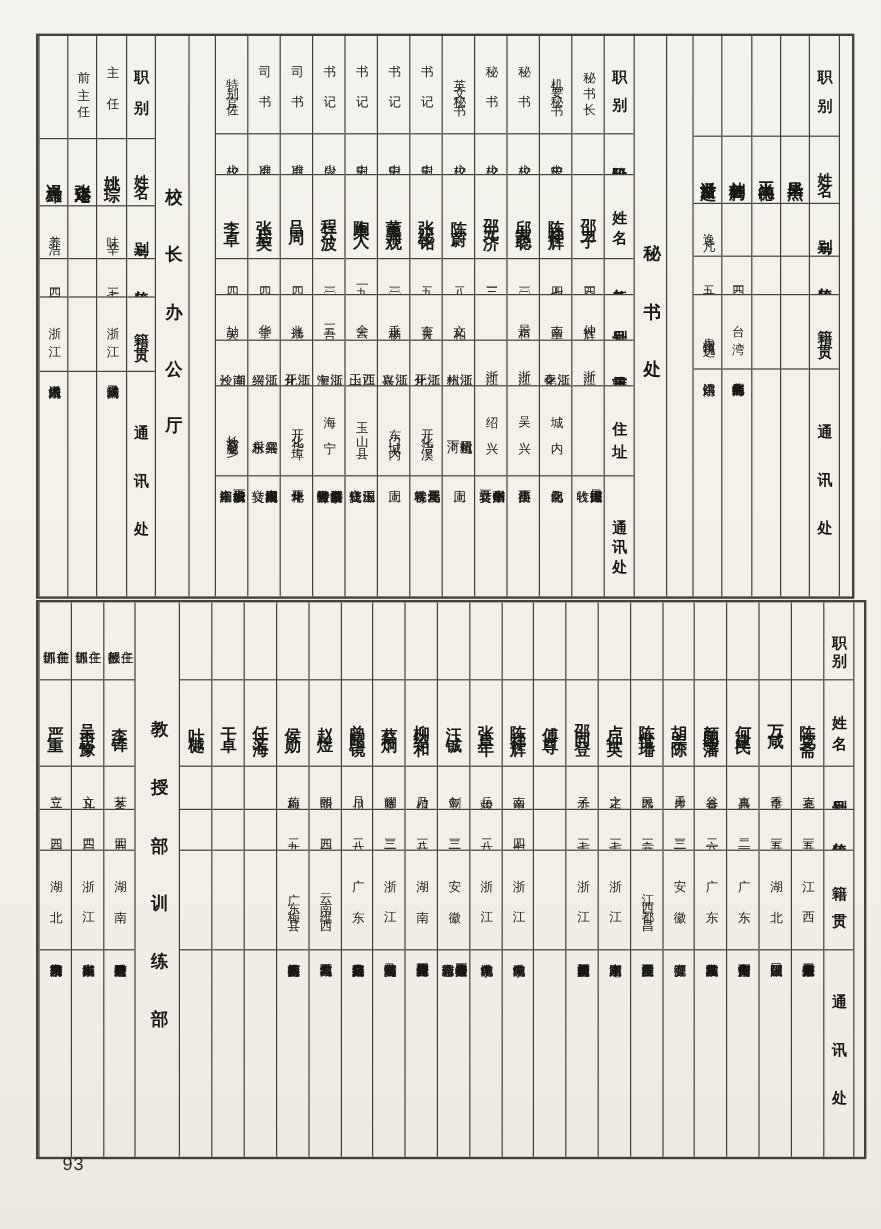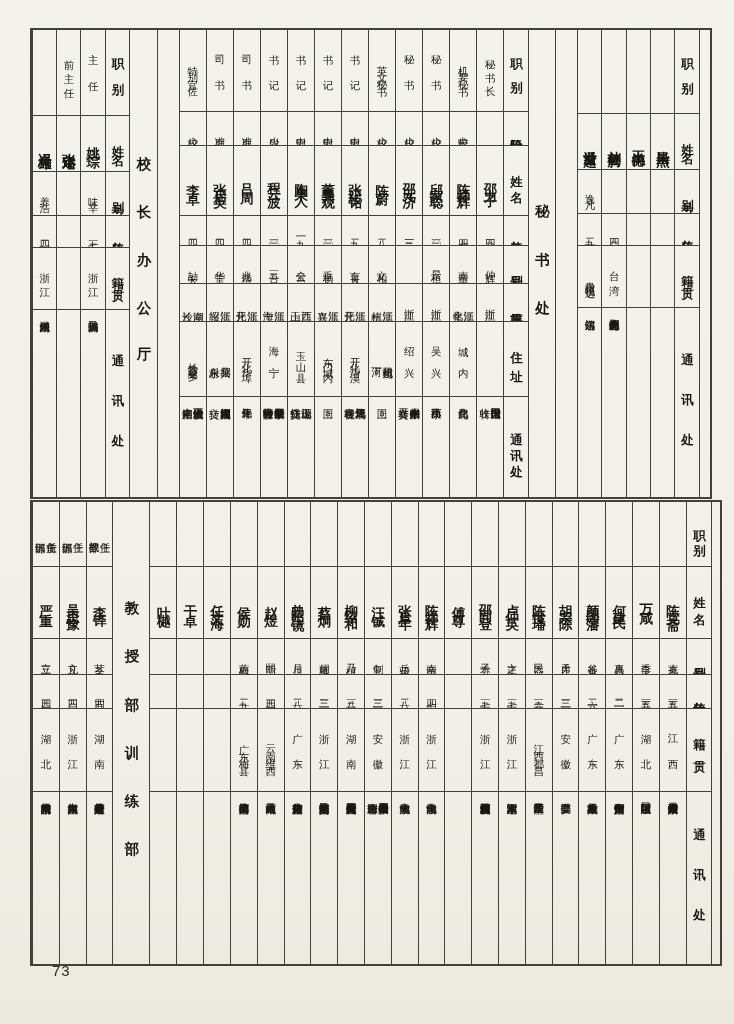--- a/index.html
+++ b/index.html
@@ -1068,14 +1068,14 @@
           <span class="vt" style="letter-spacing: 1px;">三四</span>
         </div>
         <div class="cell mid data" style="flex: 0 0 83px;">
           <span class="vt" style="letter-spacing: 25.5px;">湖北</span>
         </div>
         <div class="cell top data" style="flex: 0 0 172px;">
           <span class="vt">南京门帘桥东天书院转</span>
         </div>
       </div>
     </div>
-  <div class="pagenum">73</div>
+  <div class="pagenum">93</div>
 </div>
 
 </body></html>

